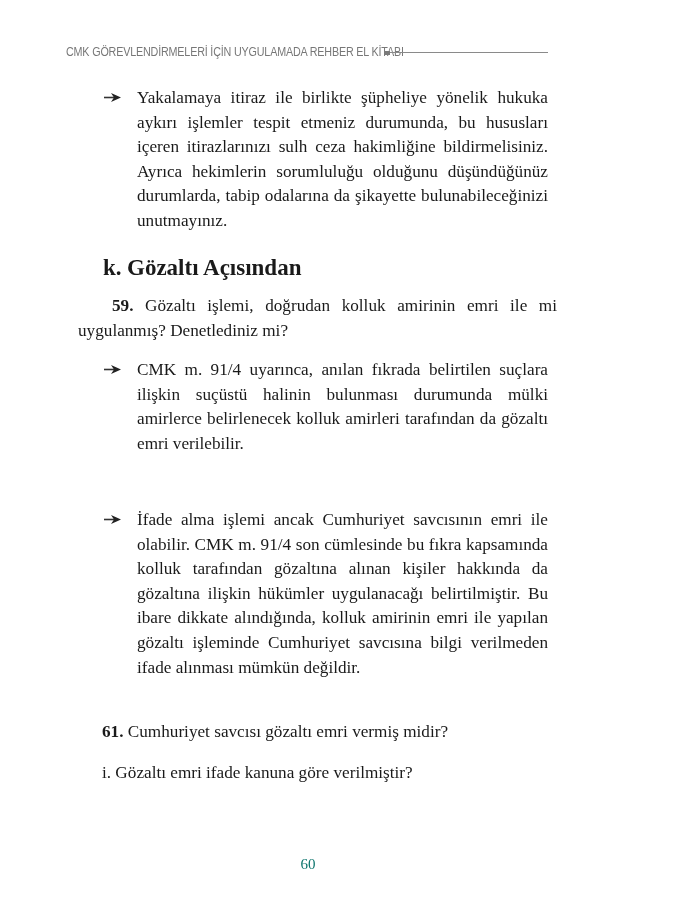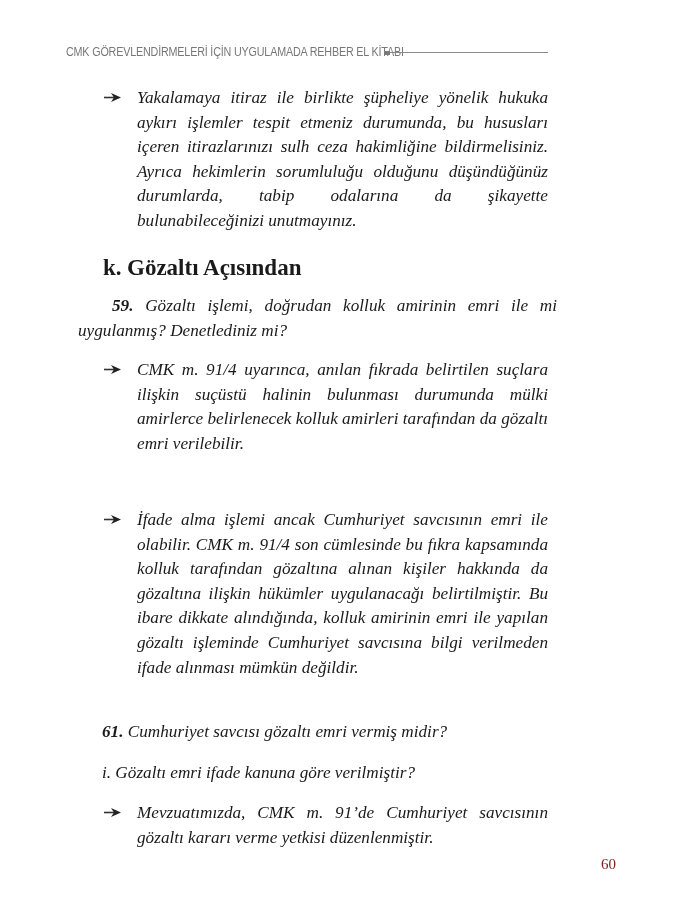--- a/index.html
+++ b/index.html
@@ -3,30 +3,30 @@
 <meta charset="utf-8">
 <style>
   html, body { margin:0; padding:0; background:#ffffff; }
   body { width:700px; height:917px; position:relative; overflow:hidden; }
   .page { position:absolute; left:0; top:0; width:700px; height:917px; background:#fff; }
   .header { position:absolute; left:66px; top:43px; width:490px; height:20px; }
   .header-title { position:absolute; left:0; top:2px; font-family:"Liberation Sans", sans-serif; font-size:12.5px; color:#777; letter-spacing:-0.2px; transform:scaleX(0.86); transform-origin:left center; white-space:nowrap; text-transform:uppercase; }
   .header-square { position:absolute; left:319px; top:8px; width:5px; height:4px; background:#7a7a7a; }
   .header-rule { position:absolute; left:324px; top:9px; width:158px; height:1px; background:#8a8a8a; }
 
-  .text { font-family:"Liberation Serif", serif; font-size:17.2px; color:#1a1a1a; line-height:24.6px; text-align:justify;font-style:italic; }
+  .text { font-family:"Liberation Serif", serif; font-size:17.2px; color:#1a1a1a; line-height:24.6px; text-align:justify; }
   .bullet { position:absolute; left:103px; width:445px; }
   .bullet .arrow { position:absolute; left:0; top:2px; width:22px; height:20px; }
   .bullet .btext { margin-left:34px; }
   .para { position:absolute; left:78px; width:479px; text-indent:34px; }
   .heading { position:absolute; left:103px; font-family:"Liberation Serif", serif; font-weight:bold; font-size:23px; color:#1a1a1a; }
   .heading .hletter { display:inline-block; width:24px; }
   .num { font-weight:bold; }
   .sub { position:absolute; left:102px; width:445px; }
-  .pagenum { position:absolute; left:0; width:616px; text-align:right; top:856px; font-family:"Liberation Serif", serif; font-size:15px; color:#7f1d1d; }
+  .pagenum { position:absolute; left:0; width:616px; text-align:center; top:856px; font-family:"Liberation Serif", serif; font-size:15px; color:#0f766e; }
   .arrow svg { display:block; }
   
 </style>
 </head>
 <body>
 
 <div class="page">
 
   <div class="header">
     <span class="header-title">CMK GÖREVLENDİRMELERİ İÇİN UYGULAMADA REHBER EL KİTABI</span>
@@ -68,25 +68,16 @@
           <path d="M8 5 L18 9.5 L8 14 L11 9.5 Z" fill="#222"></path>
         </svg>
     </span>
     <div class="btext">İfade alma işlemi ancak Cumhuriyet savcısının emri ile olabilir. CMK m. 91/4 son cümlesinde bu fıkra kapsamında kolluk tarafından gözaltına alınan kişiler hakkında da gözaltına ilişkin hükümler uygulanacağı belirtilmiştir. Bu ibare dikkate alındığında, kolluk amirinin emri ile yapılan gözaltı işleminde Cumhuriyet savcısına bilgi verilmeden ifade alınması mümkün değildir.</div>
   </div>
 
   <div class="sub text" style="top:720px;"><span class="num">61.</span><span> Cumhuriyet savcısı gözaltı emri vermiş midir?</span></div>
 
   <div class="sub text" style="top:761px;">i. Gözaltı emri ifade kanuna göre verilmiştir?</div>
 
-  <div class="bullet text" style="top:801px;">
-    <span class="arrow">
-      <svg width="22" height="20" viewBox="0 0 22 20">
-          <path d="M1 9.5 L14 9.5" stroke="#333" stroke-width="1.6"></path>
-          <path d="M8 5 L18 9.5 L8 14 L11 9.5 Z" fill="#222"></path>
-        </svg>
-    </span>
-    <div class="btext">Mevzuatımızda, CMK m. 91’de Cumhuriyet savcısının gözaltı kararı verme yetkisi düzenlenmiştir.</div>
-  </div>
 
   <div class="pagenum">60</div>
 
 </div>
 
 </body></html>

